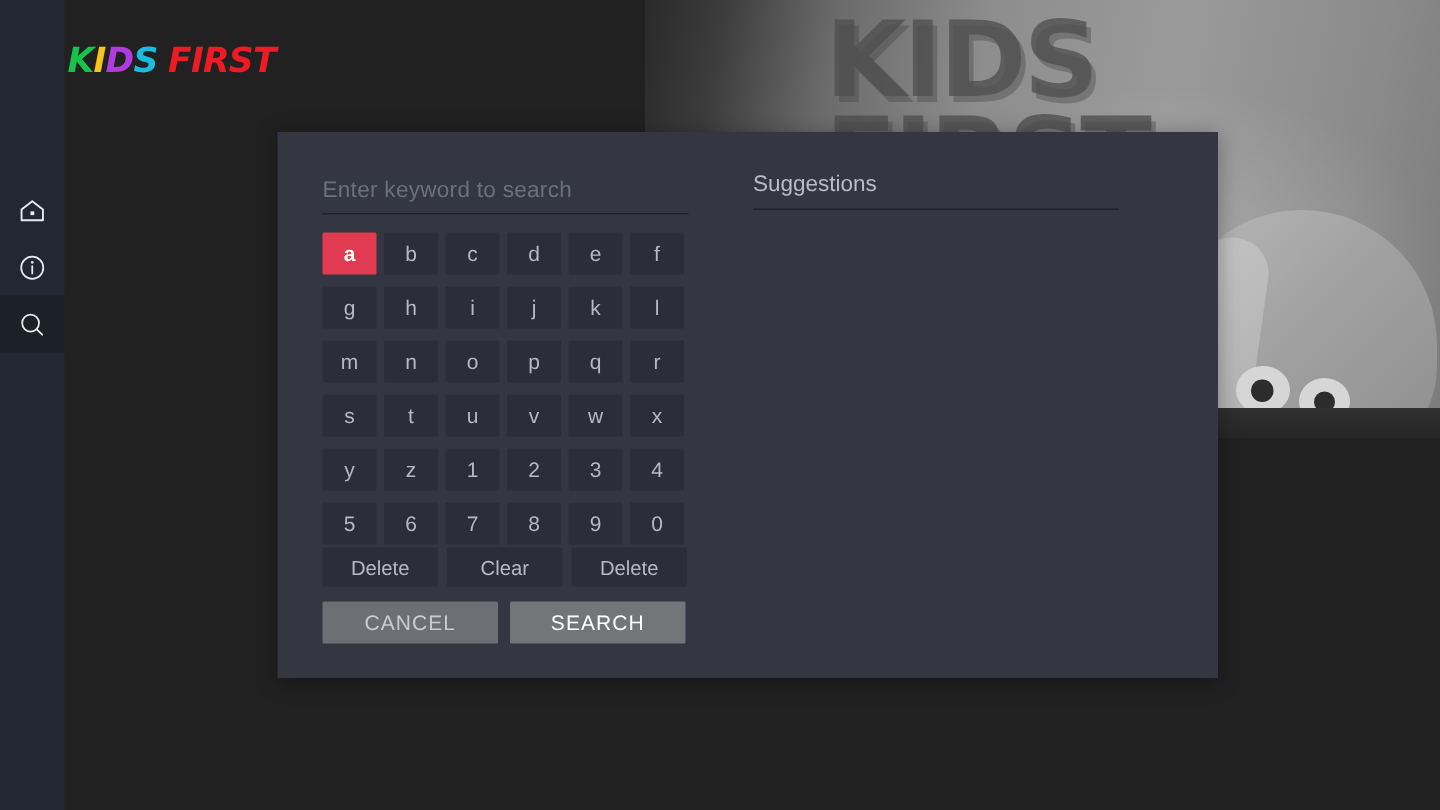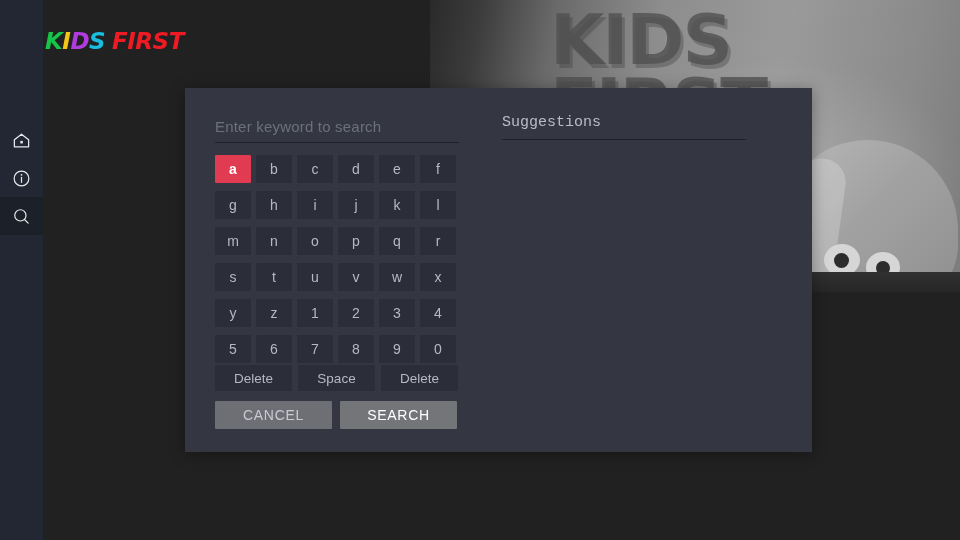--- a/index.html
+++ b/index.html
@@ -99,21 +99,21 @@
   .search-field {
     position: absolute; left: 30px; top: 30px; width: 244px;
   }
   .search-field .ph {
     font-size: 15px; color: #6c707d; letter-spacing: .2px;
     padding-bottom: 7px; display: block; white-space: nowrap;
   }
   .search-field .rule { height: 1px; background: #1f2128; width: 100%; }
 
   .suggestions {
-    position: absolute; left: 317px; top: 26px; width: 244px; font-family: Liberation Mono, monospace;
+    position: absolute; left: 317px; top: 26px; width: 244px;
   }
   .suggestions .title {
     font-size: 15px; color: #b9bcc6; padding-bottom: 8px; display: block;
   }
   .suggestions .rule { height: 1px; background: #1f2128; width: 100%; }
   .suggestions .list { margin-top: 6px; }
 
   
   .keys {
     position: absolute; left: 30px; top: 67px;
@@ -247,21 +247,21 @@
           <div class="key">5</div>
           <div class="key">6</div>
           <div class="key">7</div>
           <div class="key">8</div>
           <div class="key">9</div>
           <div class="key">0</div>
         </div>
 
       <div class="actions">
           <div class="act">Delete</div>
-          <div class="act">Space</div>
+          <div class="act">Clear</div>
           <div class="act">Delete</div>
         </div>
 
       <div class="cta">
         <div class="btn cancel">CANCEL</div>
         <div class="btn search">SEARCH</div>
       </div>
 
     </div>
   </div>

